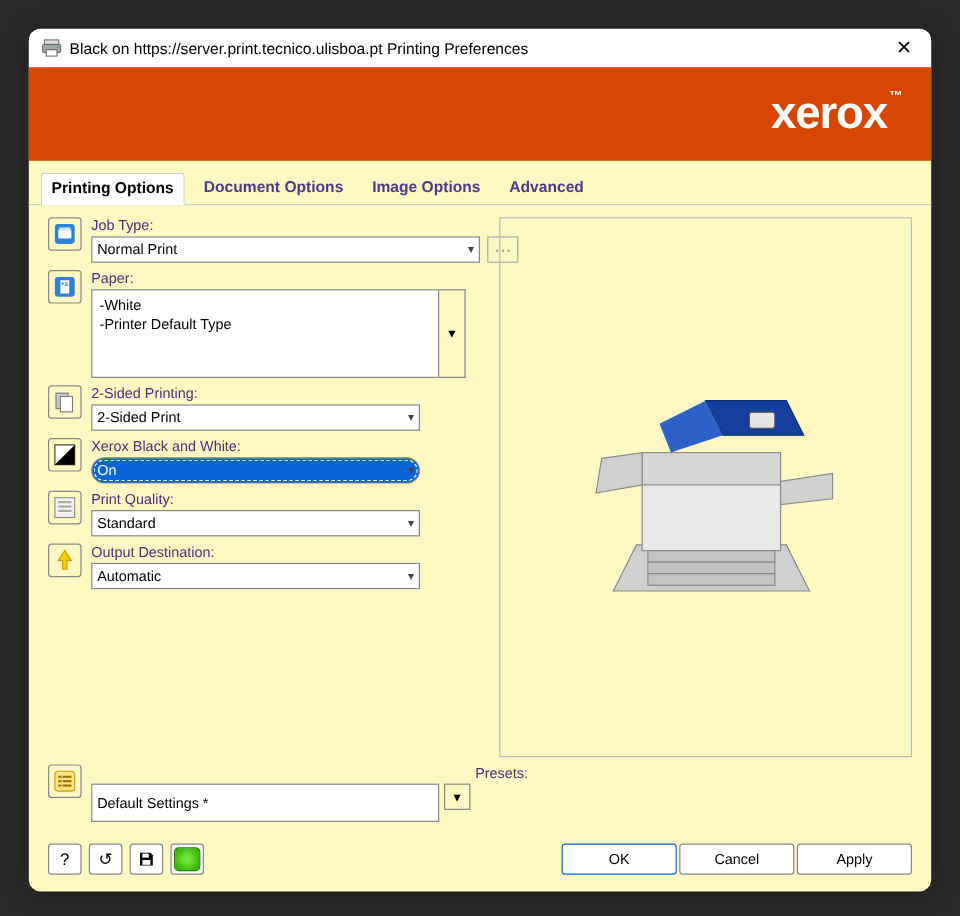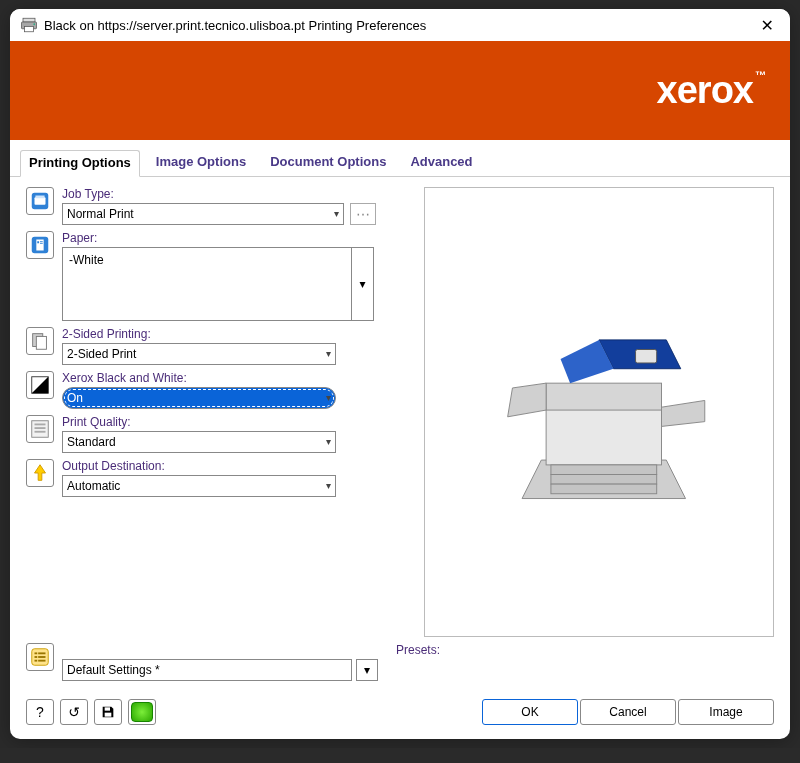--- a/index.html
+++ b/index.html
@@ -8,24 +8,24 @@
     padding: 0;
     font-family: "Segoe UI", Arial, sans-serif;
     font-size: 12px;
     background: #2a2a2a;
     display: flex;
     justify-content: center;
     align-items: flex-start;
   }
   .window {
     width: 780px;
-    background: #ffffff;
+    background: #fef9c3;
     border-radius: 10px;
     overflow: hidden;
-    margin: 9px;
+    margin: 24px;
     box-shadow: 0 2px 20px rgba(0,0,0,0.3);
   }
   .titlebar {
     display: flex;
     align-items: center;
     padding: 4px 10px;
     background: #ffffff;
     height: 32px;
   }
   .titlebar-icon {
@@ -39,21 +39,21 @@
     color: #000;
   }
   .titlebar-close {
     font-size: 16px;
     cursor: pointer;
     padding: 2px 6px;
     color: #000;
   }
   .banner {
     background: #d64600;
-    height: 99px;
+    height: 78px;
     display: flex;
     align-items: center;
     justify-content: flex-end;
     padding-right: 24px;
   }
   .xerox-logo {
     color: #fff;
     font-weight: bold;
     font-size: 38px;
     letter-spacing: -1px;
@@ -125,21 +125,21 @@
   .setting-content {
     flex: 1;
   }
   .setting-label {
     color: #4a2c78;
     font-size: 12px;
     display:block;
     margin-bottom:2px;
   }
   .combo {
-    width: 282px;
+    width: 324px;
     height: 22px;
     border: 1px solid #888;
     background: #fff;
     display:flex;
     align-items:center;
     padding-left: 4px;
     position: relative;
     cursor: pointer;
   }
   .combo .arrow {
@@ -185,21 +185,21 @@
     outline-offset:-3px;
     border-radius:11px;
   }
   .presets-area {
     padding: 6px 16px 10px 16px;
     text-align: center;
   }
   .presets-row { display:flex; align-items:flex-start; }
   .presets-combo {
     width: 290px;
-    height: 22px;
+    height: 32px;
     border:1px solid #888;
     padding-left:4px;
     display:flex;
     align-items:center;
     background:#fff;
     cursor:pointer;
   }
   .presets-arrow {
     width: 22px; height:22px;
     border:1px solid #888;
@@ -261,22 +261,22 @@
   </div>
 
   <div class="banner">
     <div>
       <span class="xerox-logo">xerox</span><span class="xerox-tm">™</span>
     </div>
   </div>
 
   <div class="tabbar">
     <div class="tab active">Printing Options</div>
+    <div class="tab">Document Options</div>
     <div class="tab">Image Options</div>
-    <div class="tab">Document Options</div>
     <div class="tab">Advanced</div>
   </div>
 
   <div class="body">
 
     <div class="left">
 
       <div class="setting-row">
         <div class="setting-icon">
           <svg viewBox="0 0 24 24" width="22" height="22">
@@ -303,20 +303,21 @@
               <rect x="3" y="3" width="18" height="18" rx="3" fill="#2f81d6"></rect>
               <path d="M8 6 L16 6 L16 18 L8 18 Z" fill="#fff"></path>
               <path d="M9 8 L11 8 L11 10 L9 10 Z M12 8 L15 8 L15 9 L12 9 Z M12 10 L15 10 L15 11 L12 11 Z" fill="#2f81d6"></path>
             </svg>
         </div>
         <div class="setting-content">
           <span class="setting-label">Paper:</span>
           <div class="paper-row">
             <div class="paper-box">
               <div>-White</div>
+              <div>-Printer Default Type</div>
             </div>
             <div class="paper-arrow-btn">
               <span>▾</span>
             </div>
           </div>
         </div>
       </div>
 
       <div class="setting-row">
         <div class="setting-icon">
@@ -446,17 +447,17 @@
           <rect x="7" y="13" width="10" height="6" fill="#fff"></rect>
         </svg>
     </div>
     <div class="small-btn" style="padding:2px">
         <div class="icon-green"></div>
       </div>
 
     <div class="btn-group">
       <div class="btn primary">OK</div>
       <div class="btn">Cancel</div>
-      <div class="btn">Image</div>
+      <div class="btn">Apply</div>
     </div>
   </div>
 
 </div>
 
 </body></html>

